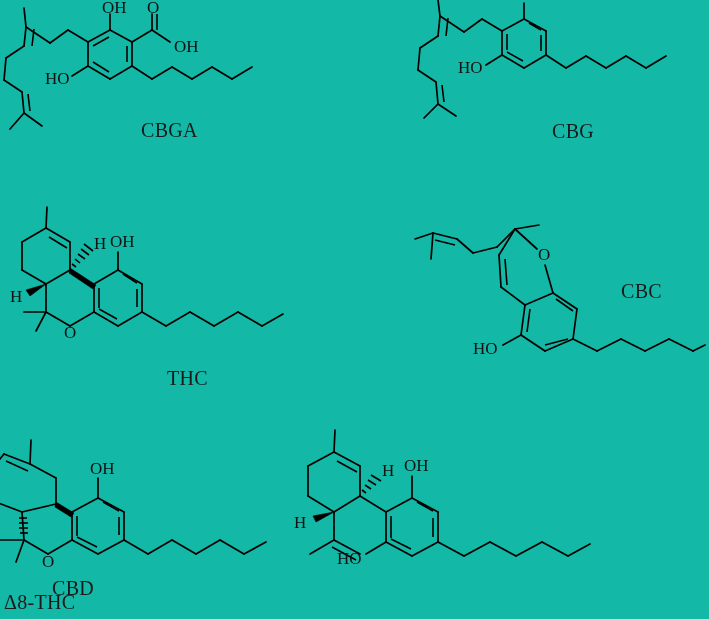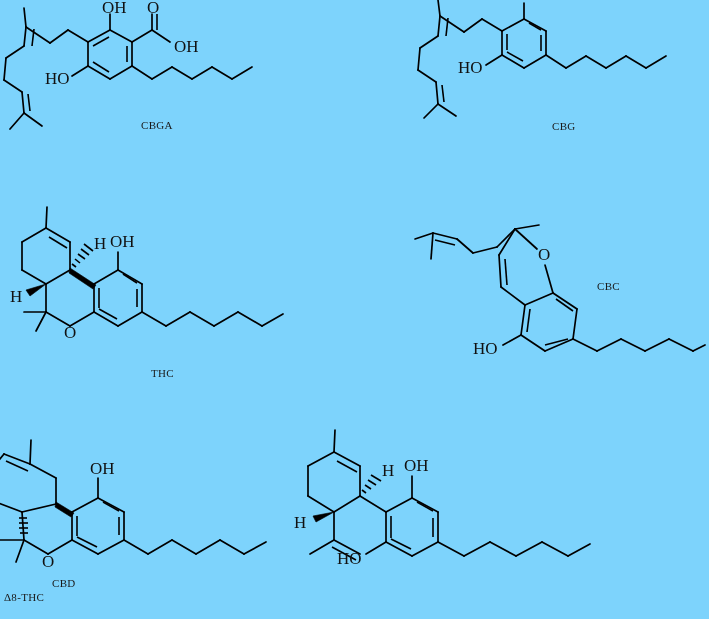--- a/index.html
+++ b/index.html
@@ -4,21 +4,21 @@
 <style>
   html, body {
     margin: 0;
     padding: 0;
     background: #ffffff;
   }
   #page {
     position: relative;
     width: 709px;
     height: 619px;
-    background: #7dd3fc;
+    background: #14b8a6;
     overflow: hidden;
     font-family: "Liberation Serif", "DejaVu Serif", serif;
   }
   .struct {
     position: absolute;
   }
   .struct svg {
     display: block;
     overflow: visible;
   }
@@ -49,21 +49,21 @@
   
   .atom {
     font-family: "Liberation Serif", "DejaVu Serif", serif;
     font-size: 17px;
     fill: #111111;
     dominant-baseline: middle;
   }
   .cap-label {
     position: absolute;
     font-family: "Liberation Serif", "DejaVu Serif", serif;
-    font-size: 11px;
+    font-size: 20px;
     color: #1a1a1a;
     white-space: nowrap;
     letter-spacing: 0.3px;
   }
 </style>
 </head>
 <body>
 
 <div id="page">
 
@@ -253,21 +253,21 @@
         <path class="wedge-solid" d="M 46,84 L 30,96 L 26,90 Z"></path>
       </g>
 
       <g>
         <text class="atom" x="94" y="45">H</text>
         <text class="atom" x="110" y="43">OH</text>
         <text class="atom" x="10" y="98">H</text>
         <text class="atom" x="64" y="134">O</text>
       </g>
     </svg>
-    <div class="cap-label" style="left:151px; top:167px;">THC</div>
+    <div class="cap-label" style="left:167px; top:167px;">THC</div>
   </div>
 
   <div class="struct" style="left:405px; top:215px;">
     <svg width="300" height="165" viewBox="0 0 300 165">
       <g>
 
         <path class="bond" d="M 10,24 L 28,18"></path>
         <path class="bond" d="M 28,18 L 26,44"></path>
 
         <path class="bond" d="M 28,18 L 52,24"></path>
@@ -310,21 +310,21 @@
         <path class="bond" d="M 240,136 L 264,124"></path>
         <path class="bond" d="M 264,124 L 288,136"></path>
         <path class="bond" d="M 288,136 L 300,130"></path>
       </g>
 
       <g>
         <text class="atom" x="133" y="41">O</text>
         <text class="atom" x="68" y="135">HO</text>
       </g>
     </svg>
-    <div class="cap-label" style="left:192px; top:65px;">CBC</div>
+    <div class="cap-label" style="left:216px; top:65px;">CBC</div>
   </div>
 
   <div class="struct" style="left:0px; top:420px;">
     <svg width="290" height="170" viewBox="0 0 290 170">
       <g>
 
         <path class="bond" d="M 30,44 L 4,34"></path>
         <path class="bond-inner" d="M 28,51 L 6,41"></path>
         <path class="bond" d="M 4,34 L -14,56"></path>
         <path class="bond" d="M -14,56 L -4,82"></path>

